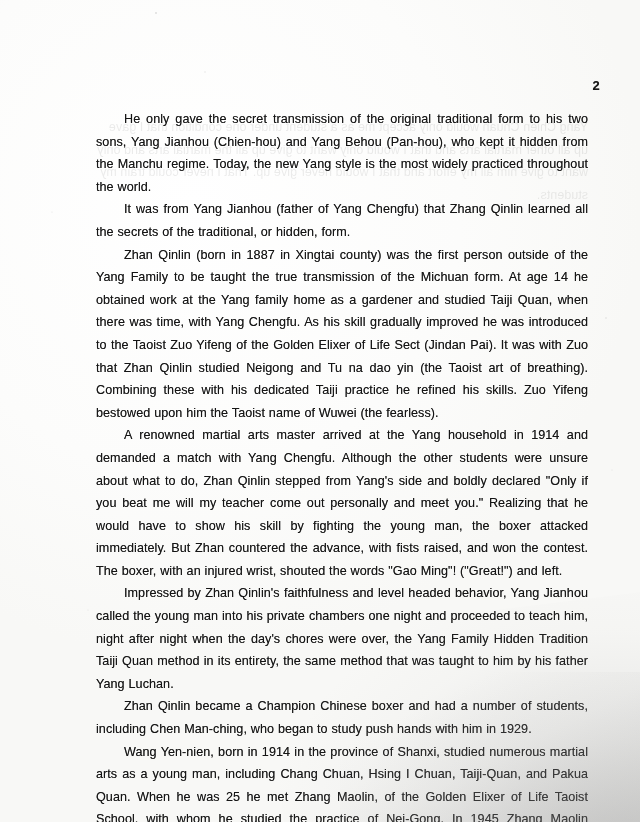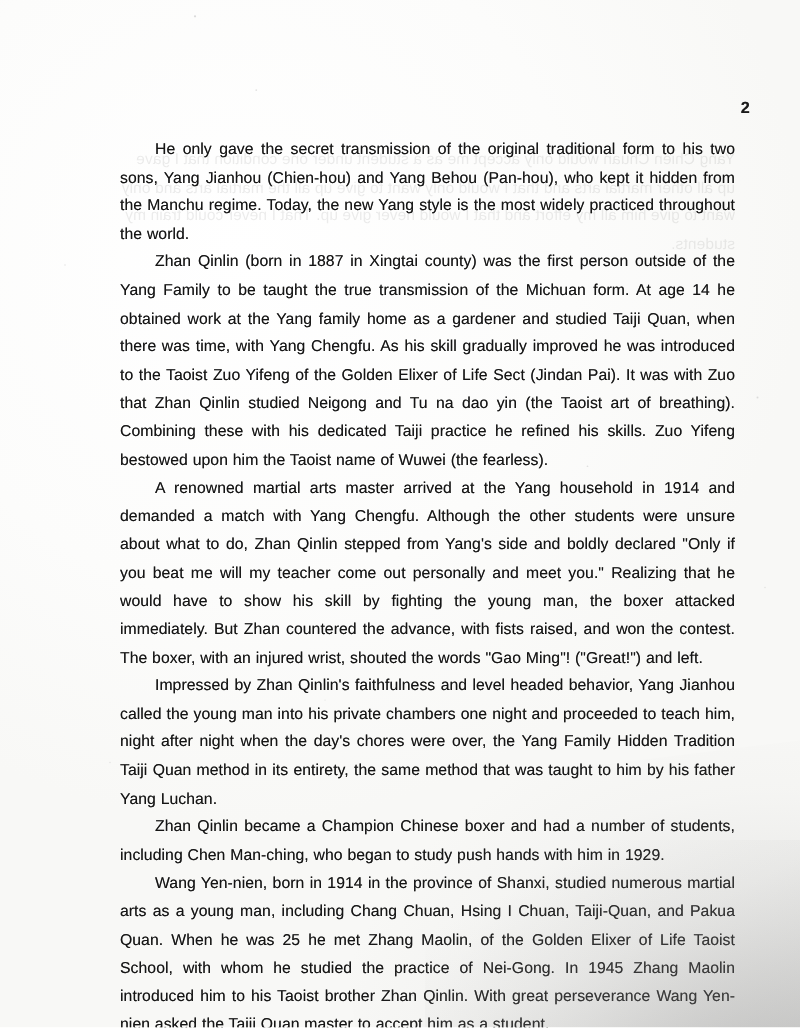--- a/index.html
+++ b/index.html
@@ -121,20 +121,21 @@
 <div id="page">
 
   <div id="paper-texture"></div>
 
   <div id="bleed-through">Yang Chien Chuan would only accept me as a student under one condition that I gave up all other martial arts and that I would only want to give up all the martial arts and only want to give him all my effort and that I would never give up. That I never could train my students.</div>
 
   <div id="page-number">2</div>
 
   <div id="body-text">
     <p class="para">He only gave the secret transmission of the original traditional form to his two sons, Yang Jianhou (Chien-hou) and Yang Behou (Pan-hou), who kept it hidden from the Manchu regime. Today, the new Yang style is the most widely practiced throughout the world.</p>
+    <p class="para">It was from Yang Jianhou (father of Yang Chengfu) that Zhang Qinlin learned all the secrets of the traditional, or hidden, form.</p>
     <p class="para">Zhan Qinlin (born in 1887 in Xingtai county) was the first person outside of the Yang Family to be taught the true transmission of the Michuan form. At age 14 he obtained work at the Yang family home as a gardener and studied Taiji Quan, when there was time, with Yang Chengfu. As his skill gradually improved he was introduced to the Taoist Zuo Yifeng of the Golden Elixer of Life Sect (Jindan Pai). It was with Zuo that Zhan Qinlin studied Neigong and Tu na dao yin (the Taoist art of breathing). Combining these with his dedicated Taiji practice he refined his skills. Zuo Yifeng bestowed upon him the Taoist name of Wuwei (the fearless).</p>
     <p class="para">A renowned martial arts master arrived at the Yang household in 1914 and demanded a match with Yang Chengfu. Although the other students were unsure about what to do, Zhan Qinlin stepped from Yang's side and boldly declared "Only if you beat me will my teacher come out personally and meet you." Realizing that he would have to show his skill by fighting the young man, the boxer attacked immediately. But Zhan countered the advance, with fists raised, and won the contest. The boxer, with an injured wrist, shouted the words "Gao Ming"! ("Great!") and left.</p>
     <p class="para">Impressed by Zhan Qinlin's faithfulness and level headed behavior, Yang Jianhou called the young man into his private chambers one night and proceeded to teach him, night after night when the day's chores were over, the Yang Family Hidden Tradition Taiji Quan method in its entirety, the same method that was taught to him by his father Yang Luchan.</p>
     <p class="para">Zhan Qinlin became a Champion Chinese boxer and had a number of students, including Chen Man-ching, who began to study push hands with him in 1929.</p>
     <p class="para">Wang Yen-nien, born in 1914 in the province of Shanxi, studied numerous martial arts as a young man, including Chang Chuan, Hsing I Chuan, Taiji-Quan, and Pakua Quan. When he was 25 he met Zhang Maolin, of the Golden Elixer of Life Taoist School, with whom he studied the practice of Nei-Gong. In 1945 Zhang Maolin introduced him to his Taoist brother Zhan Qinlin. With great perseverance Wang Yen-nien asked the Taiji Quan master to accept him as a student.</p>
   </div>
 
   <svg id="speckles" viewBox="0 0 640 822" preserveAspectRatio="none">
     <circle cx="156" cy="13" r="0.9" fill="#b9b9b9"></circle>
     <circle cx="205" cy="72" r="0.7" fill="#c4c4c4"></circle>

